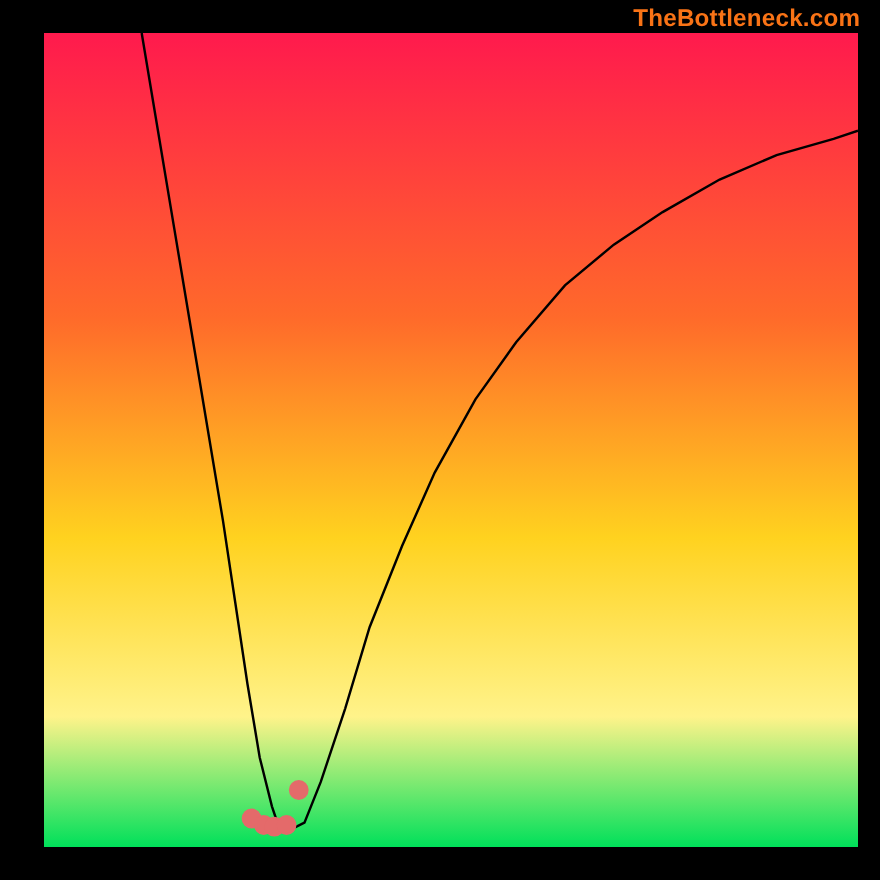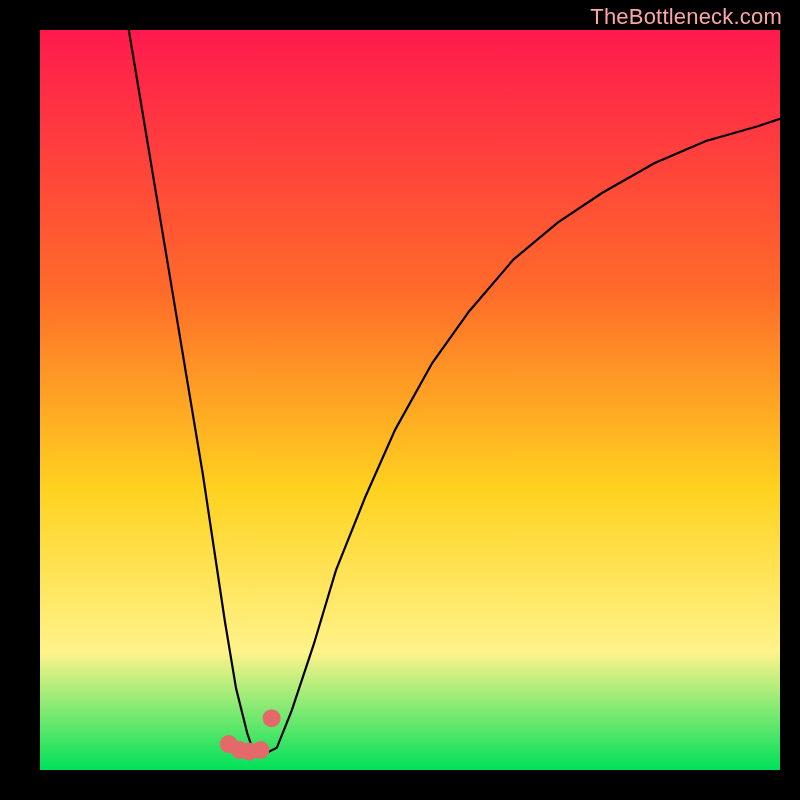--- a/index.html
+++ b/index.html
@@ -23,22 +23,22 @@
     top: 30px;
     width: 740px;
     height: 740px;
   }
   .watermark {
     position: absolute;
     top: 4px;
     right: 18px;
     font-family: Arial, Helvetica, sans-serif;
     font-size: 22px;
-    font-weight: 400;
-    color: #fca5a5;
+    font-weight: 700;
+    color: #f97316;
     letter-spacing: 0.2px;
   }
 </style>
 </head>
 <body>
 <div class="frame">
 
   <svg class="plot" viewBox="0 0 740 740" preserveAspectRatio="none">
     <defs>
       <linearGradient id="bg-grad" x1="0" y1="0" x2="0" y2="1">

